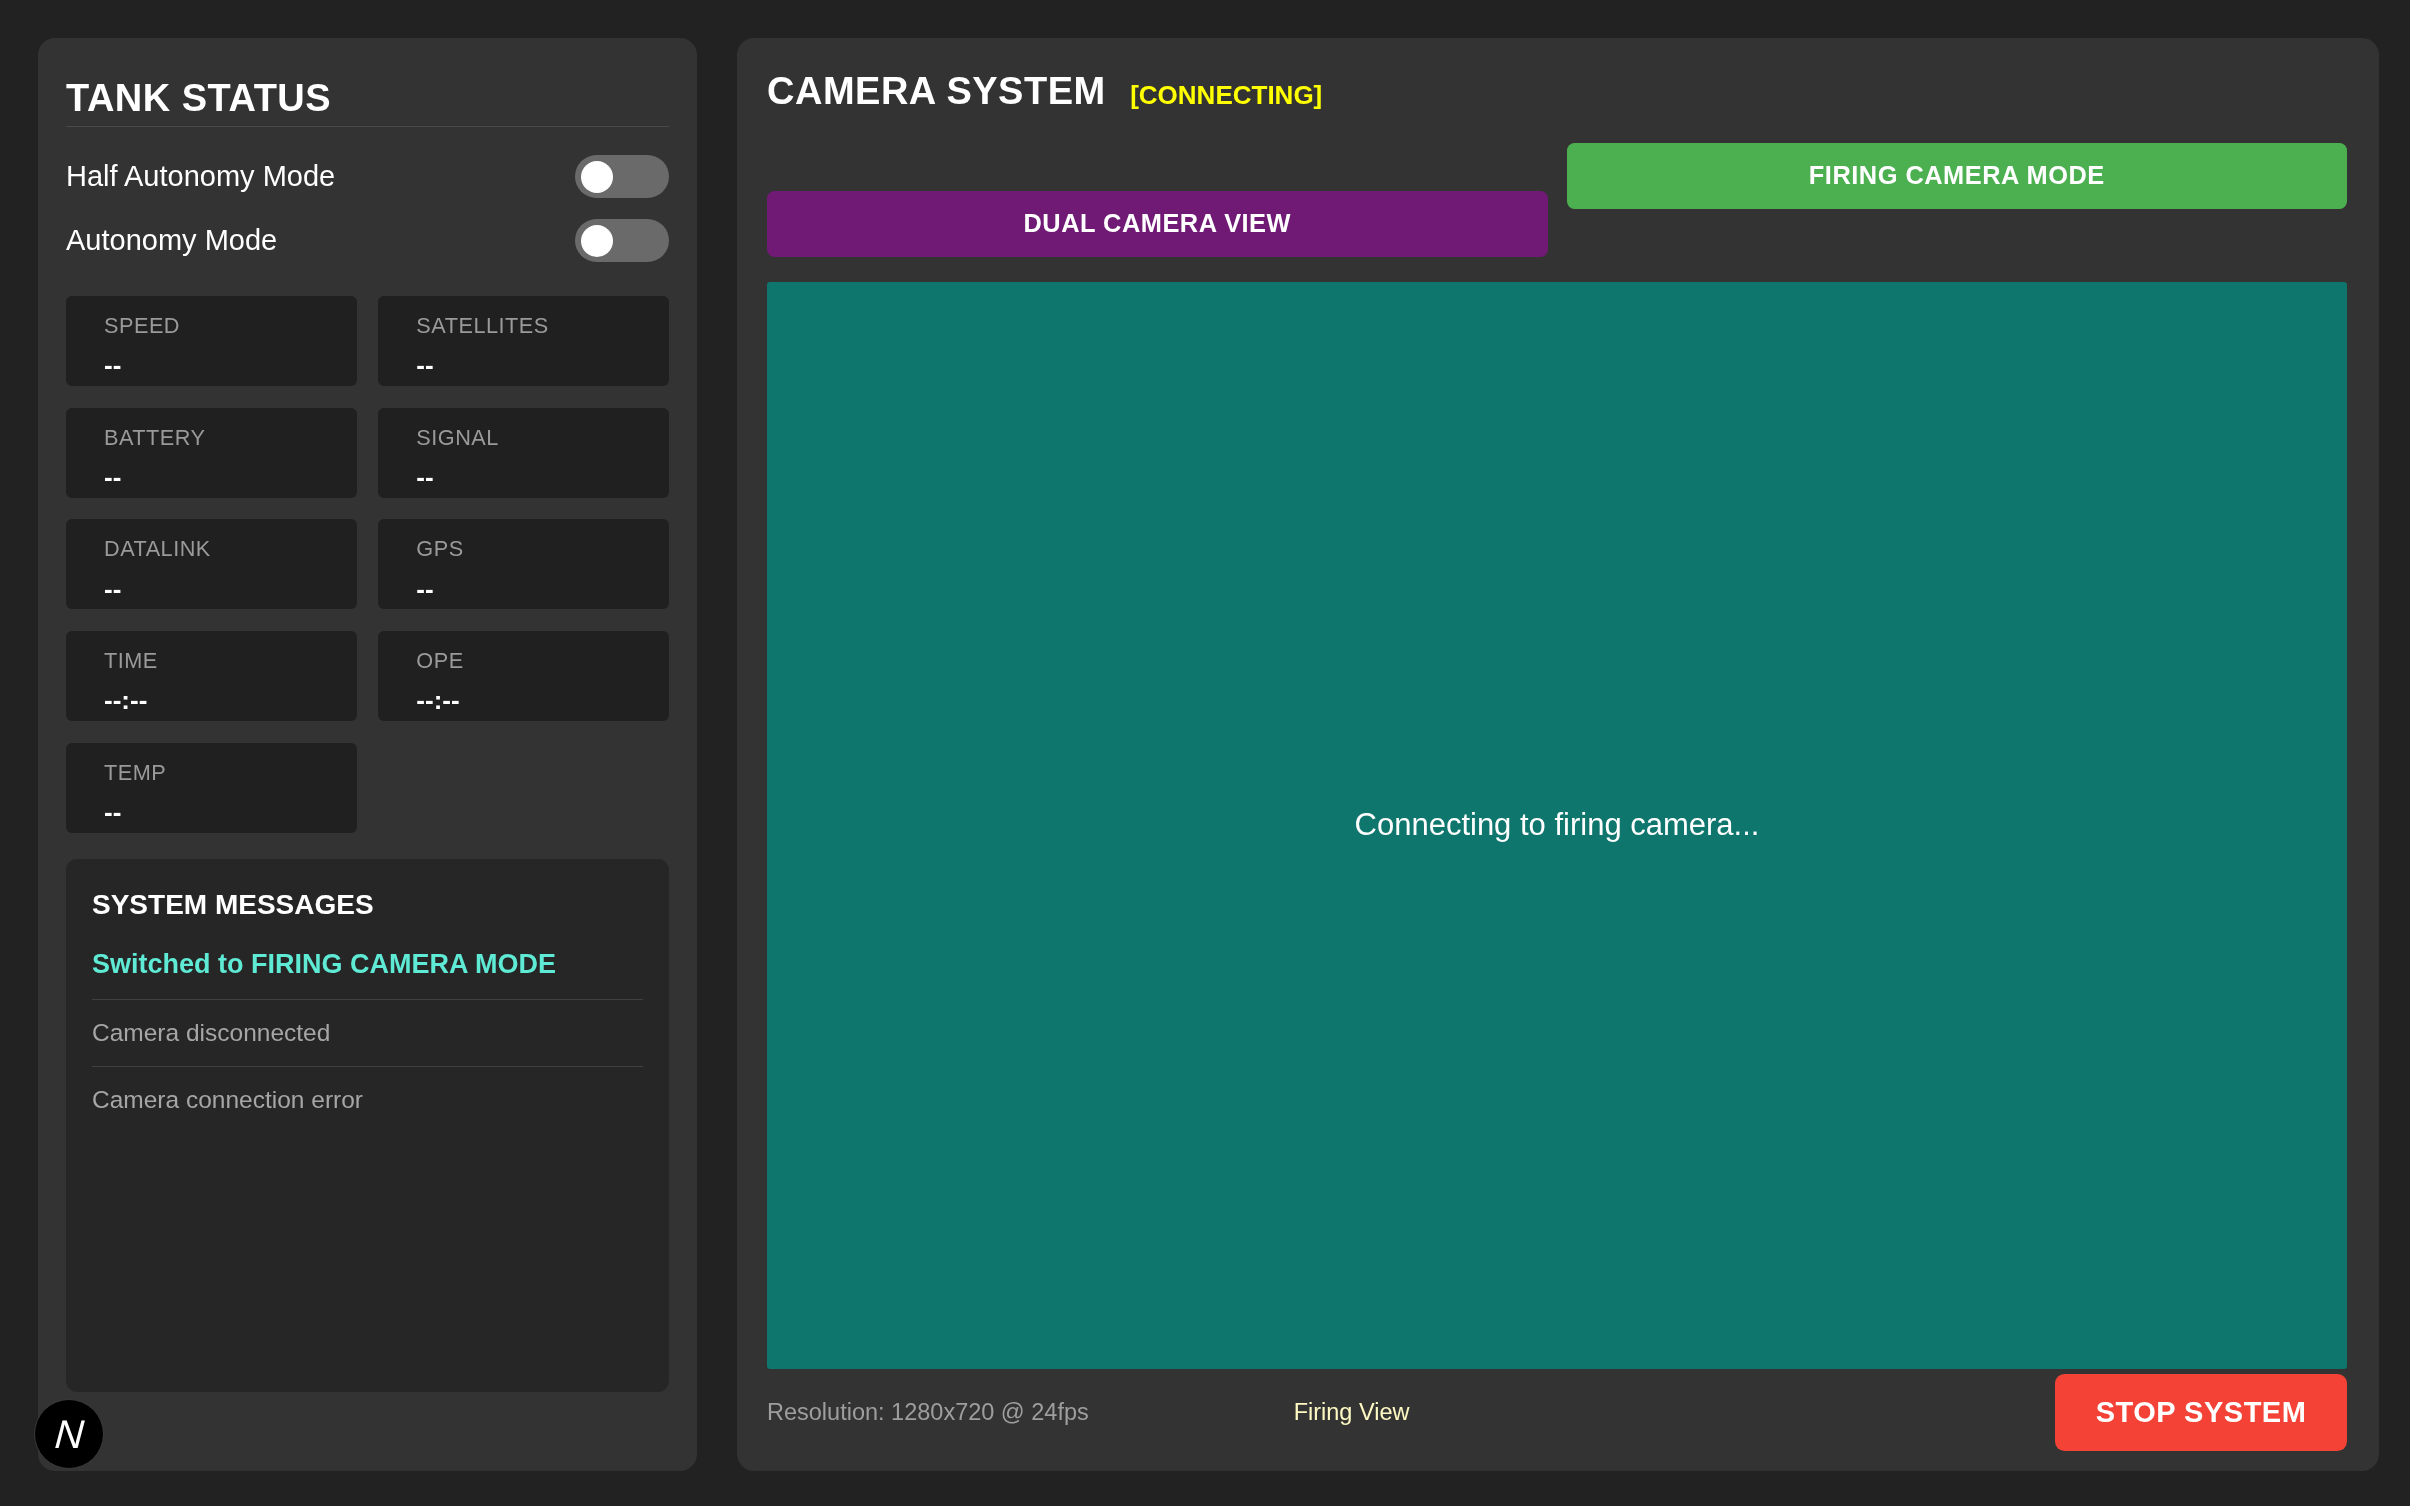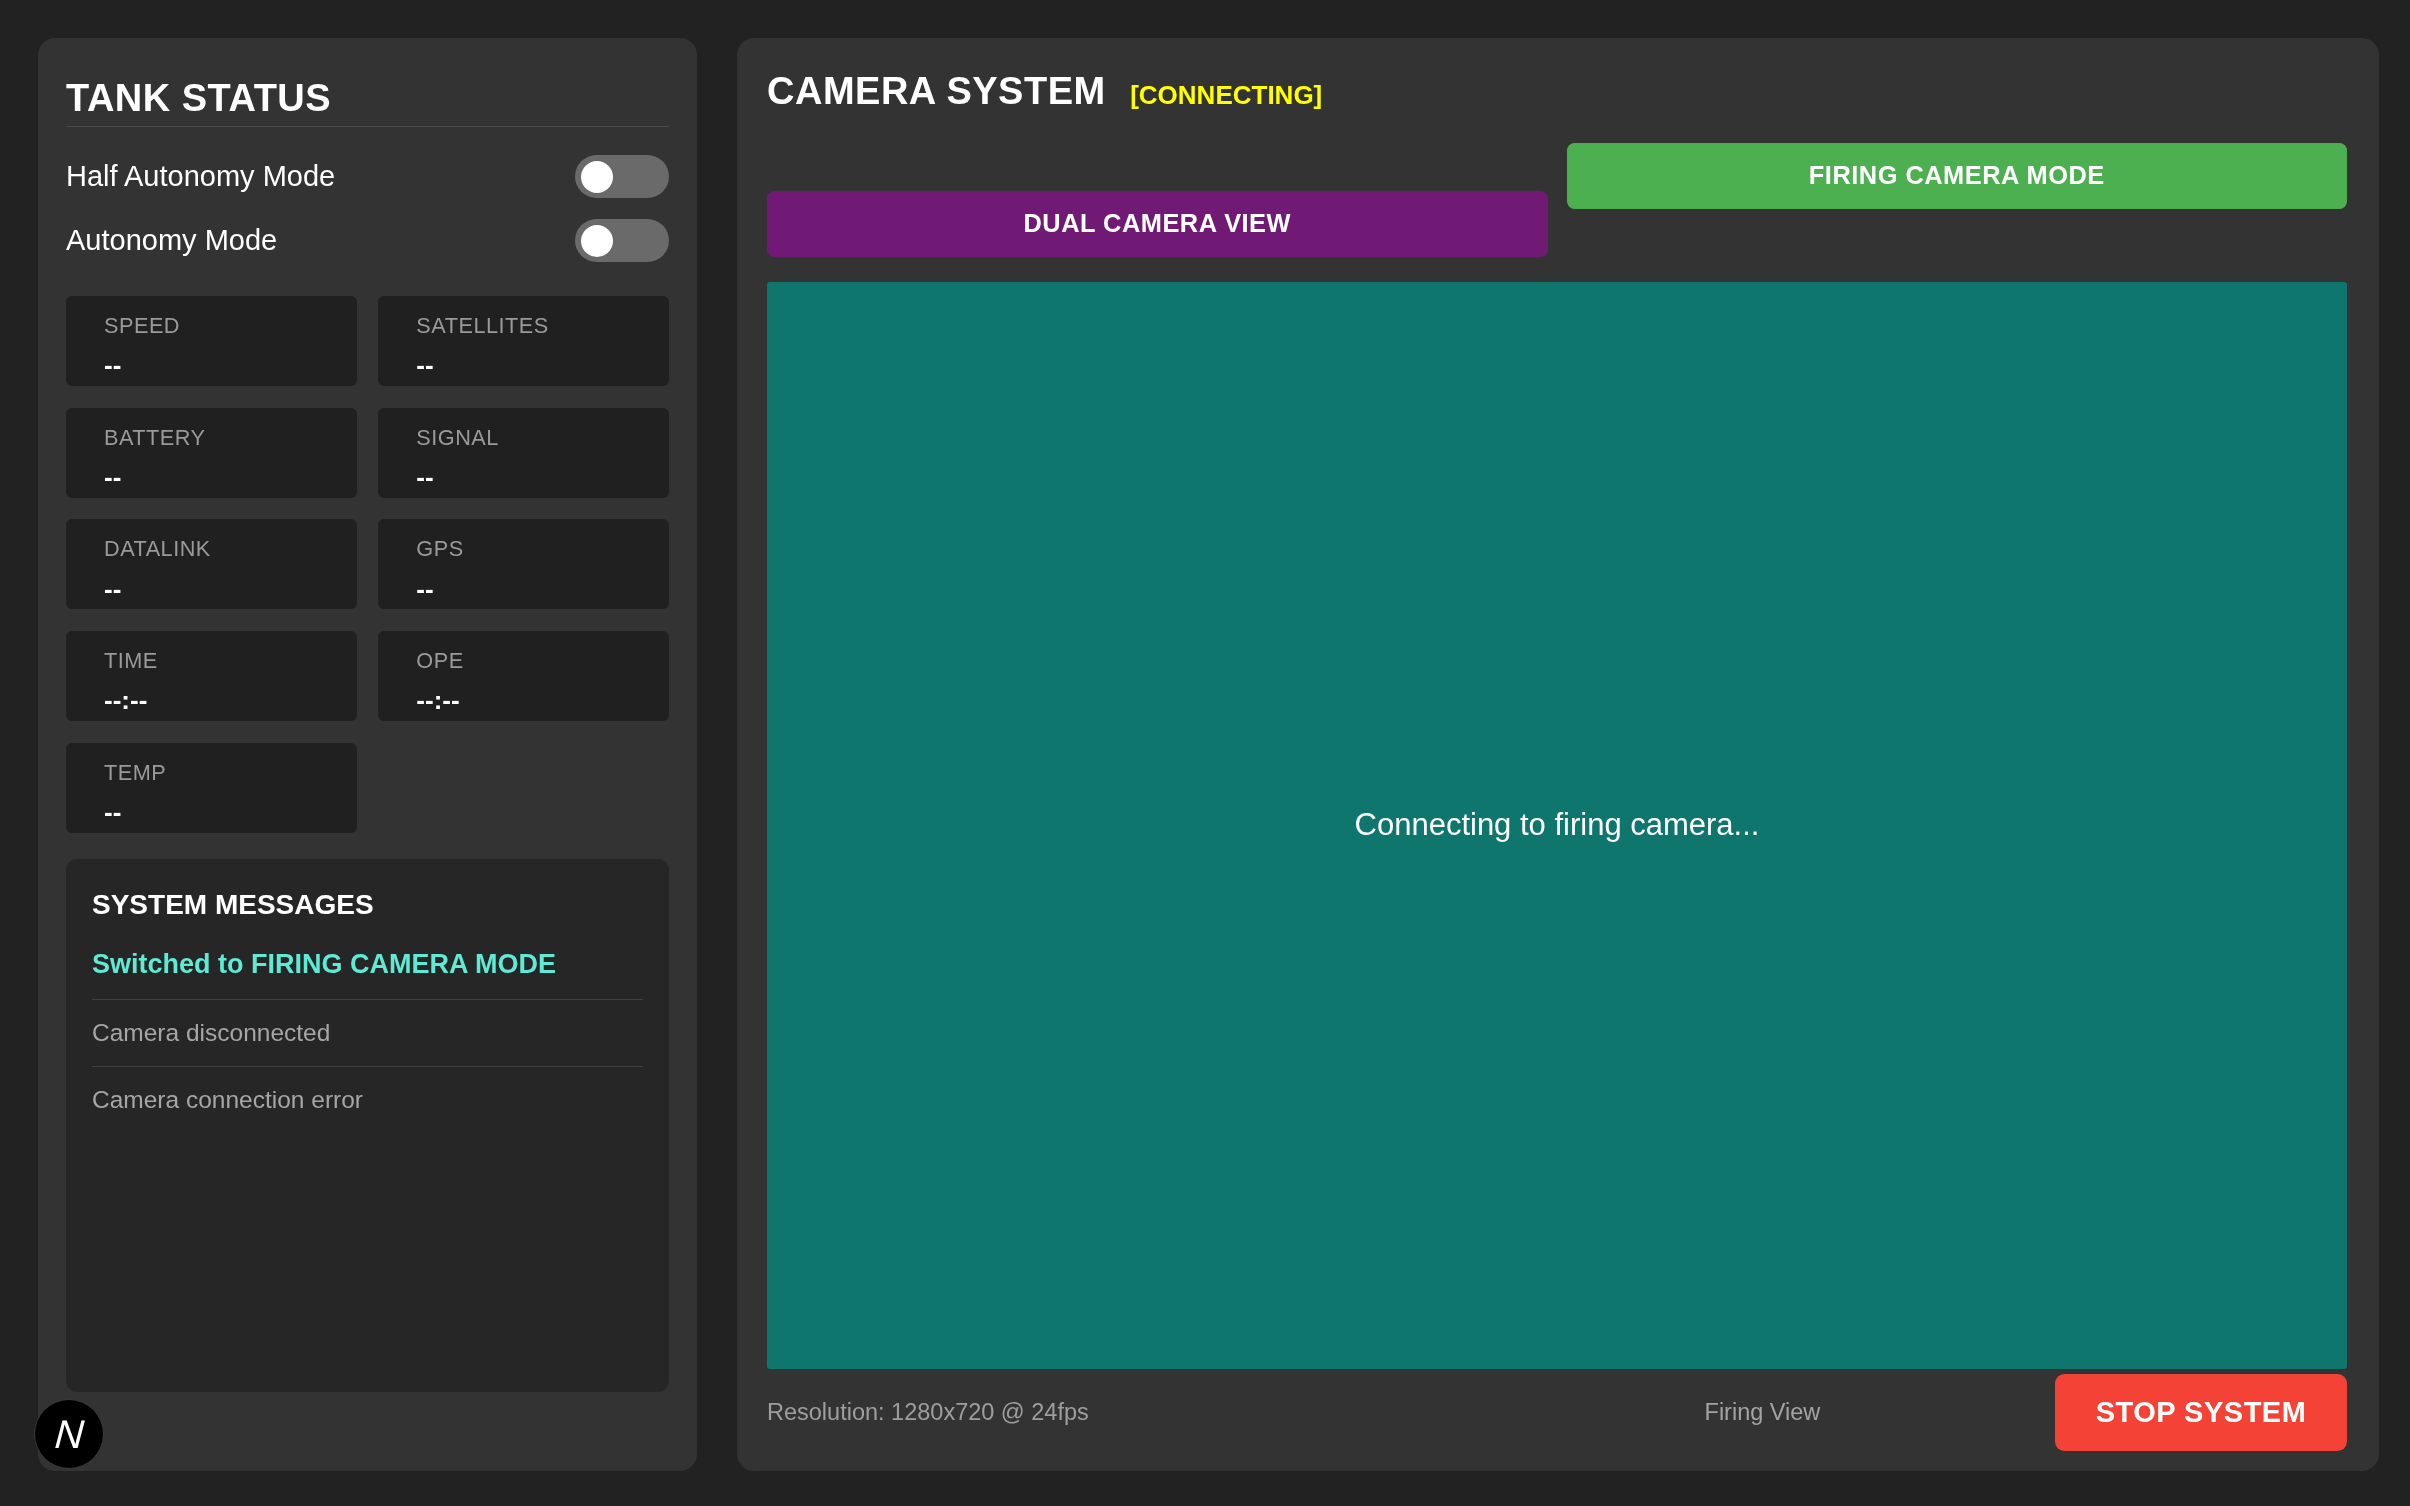--- a/index.html
+++ b/index.html
@@ -172,22 +172,22 @@
     padding-top:3.8px;
   }
   .footer-cell { flex:1 1 0; }
   .footer-resolution {
     font-size:23.5px;
     color:#9e9e9e;
     text-align:left;
   }
   .footer-view-label {
     font-size:23.5px;
-    color:#a3a3a3;
-    text-align:right;
+    color:#fef9c3;
+    text-align:left;
   }
   .footer-right {
     display:flex;
     justify-content:flex-end;
   }
   .stop-btn {
     width:292px;
     height:77px;
     background:#f44336;
     border:none;

